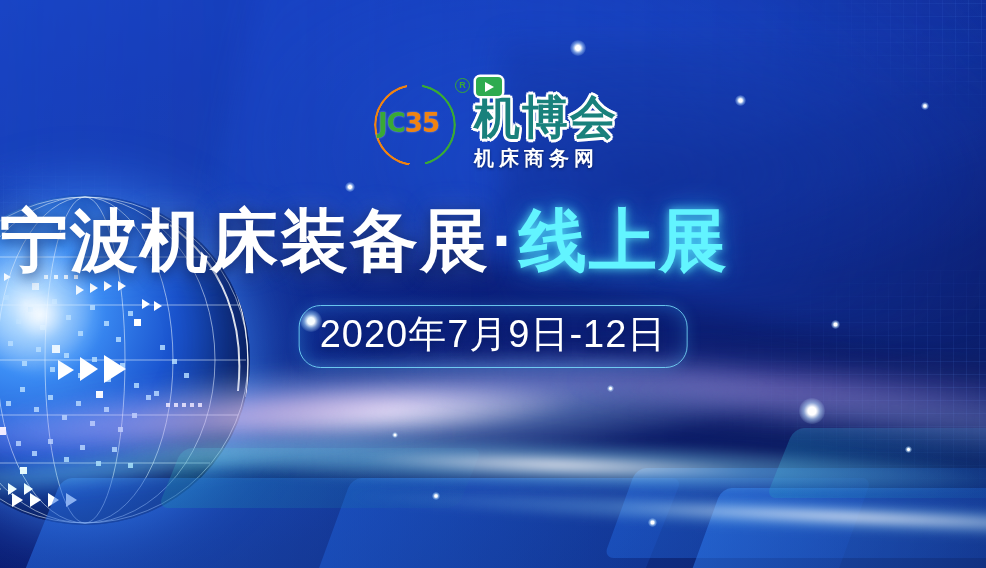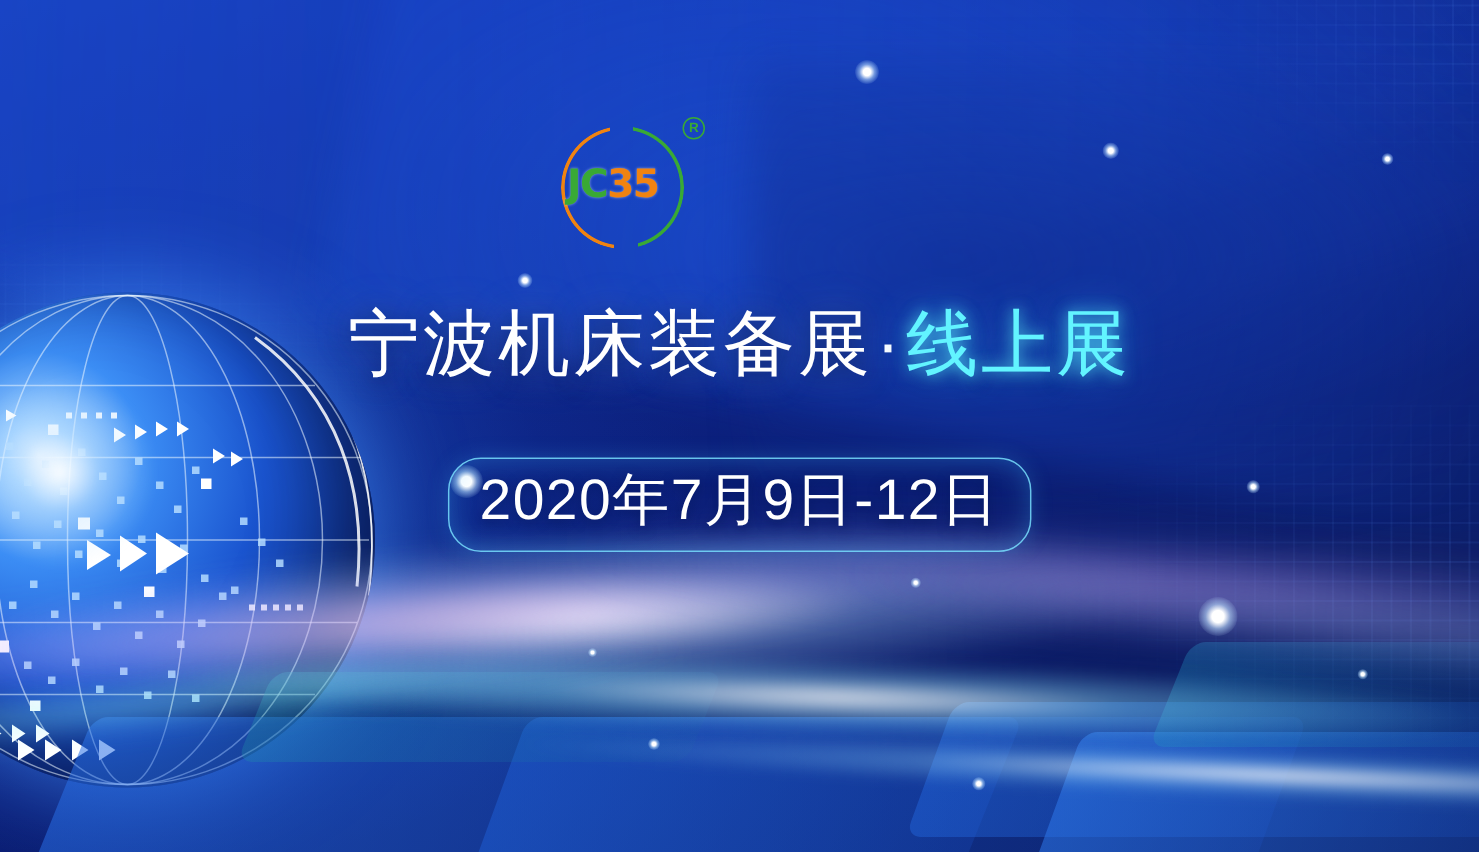--- a/index.html
+++ b/index.html
@@ -94,22 +94,22 @@
     border-top:5.5px solid transparent;border-bottom:5.5px solid transparent;}
   .logo-main{font-size:46px;font-weight:bold;line-height:1;color:#19817c;letter-spacing:2px;
     margin-top:14px;
     text-shadow:
       -2px -2px 0 #fff, 2px -2px 0 #fff, -2px 2px 0 #fff, 2px 2px 0 #fff,
       -2.6px 0 0 #fff, 2.6px 0 0 #fff, 0 -2.6px 0 #fff, 0 2.6px 0 #fff;}
   .logo-sub{font-size:20px;font-weight:bold;color:#ffffff;letter-spacing:5px;margin-top:5px;
     text-shadow:0 1px 3px rgba(0,20,70,.7);}
 
   
-  .headline{position:absolute;left:0;right:0;top:206px;text-align:center;
-    font-size:48px;font-weight:normal;line-height:1;letter-spacing:2px;white-space:nowrap;}
+  .headline{position:absolute;left:0;right:0;top:206px;
+    font-size:68px;font-weight:bold;line-height:1;letter-spacing:2px;white-space:nowrap;}
   .headline .w{color:#ffffff;text-shadow:0 3px 14px rgba(4,20,80,.75),0 0 26px rgba(150,200,255,.35);}
   .headline .sep{color:#ffffff;padding:0 2px;}
   .headline .c{color:#62f4ff;
     text-shadow:0 0 10px rgba(90,230,255,.95),0 0 26px rgba(40,170,255,.8),0 3px 12px rgba(5,30,100,.7);}
 
   
   .pill{position:absolute;left:50%;transform:translateX(-50%);top:305px;
     padding:9px 20px 12px;border:1.6px solid rgba(120,225,255,.85);border-radius:22px;
     color:#ffffff;font-size:38px;line-height:1.05;letter-spacing:1px;white-space:nowrap;
     box-shadow:0 0 18px rgba(70,190,255,.28) inset, 0 0 14px rgba(70,190,255,.22);
@@ -315,20 +315,25 @@
 
   <div class="logo">
     <div class="mark">
       <div class="ring ring-top"></div>
       <div class="ring ring-bot"></div>
       <div class="jc35">
         <span class="g">J</span><span class="g">C</span><span class="o">3</span><span class="o">5</span>
       </div>
       <div class="reg">R</div>
     </div>
+    <div class="wordmark">
+      <div class="play"></div>
+      <div class="logo-main">机博会</div>
+      <div class="logo-sub">机床商务网</div>
+    </div>
   </div>
 
   <div class="headline">
     <span class="w">宁波机床装备展</span><span class="sep">·</span><span class="c">线上展</span>
   </div>
 
   <div class="pill">2020年7月9日-12日</div>
 
 </div>
 

